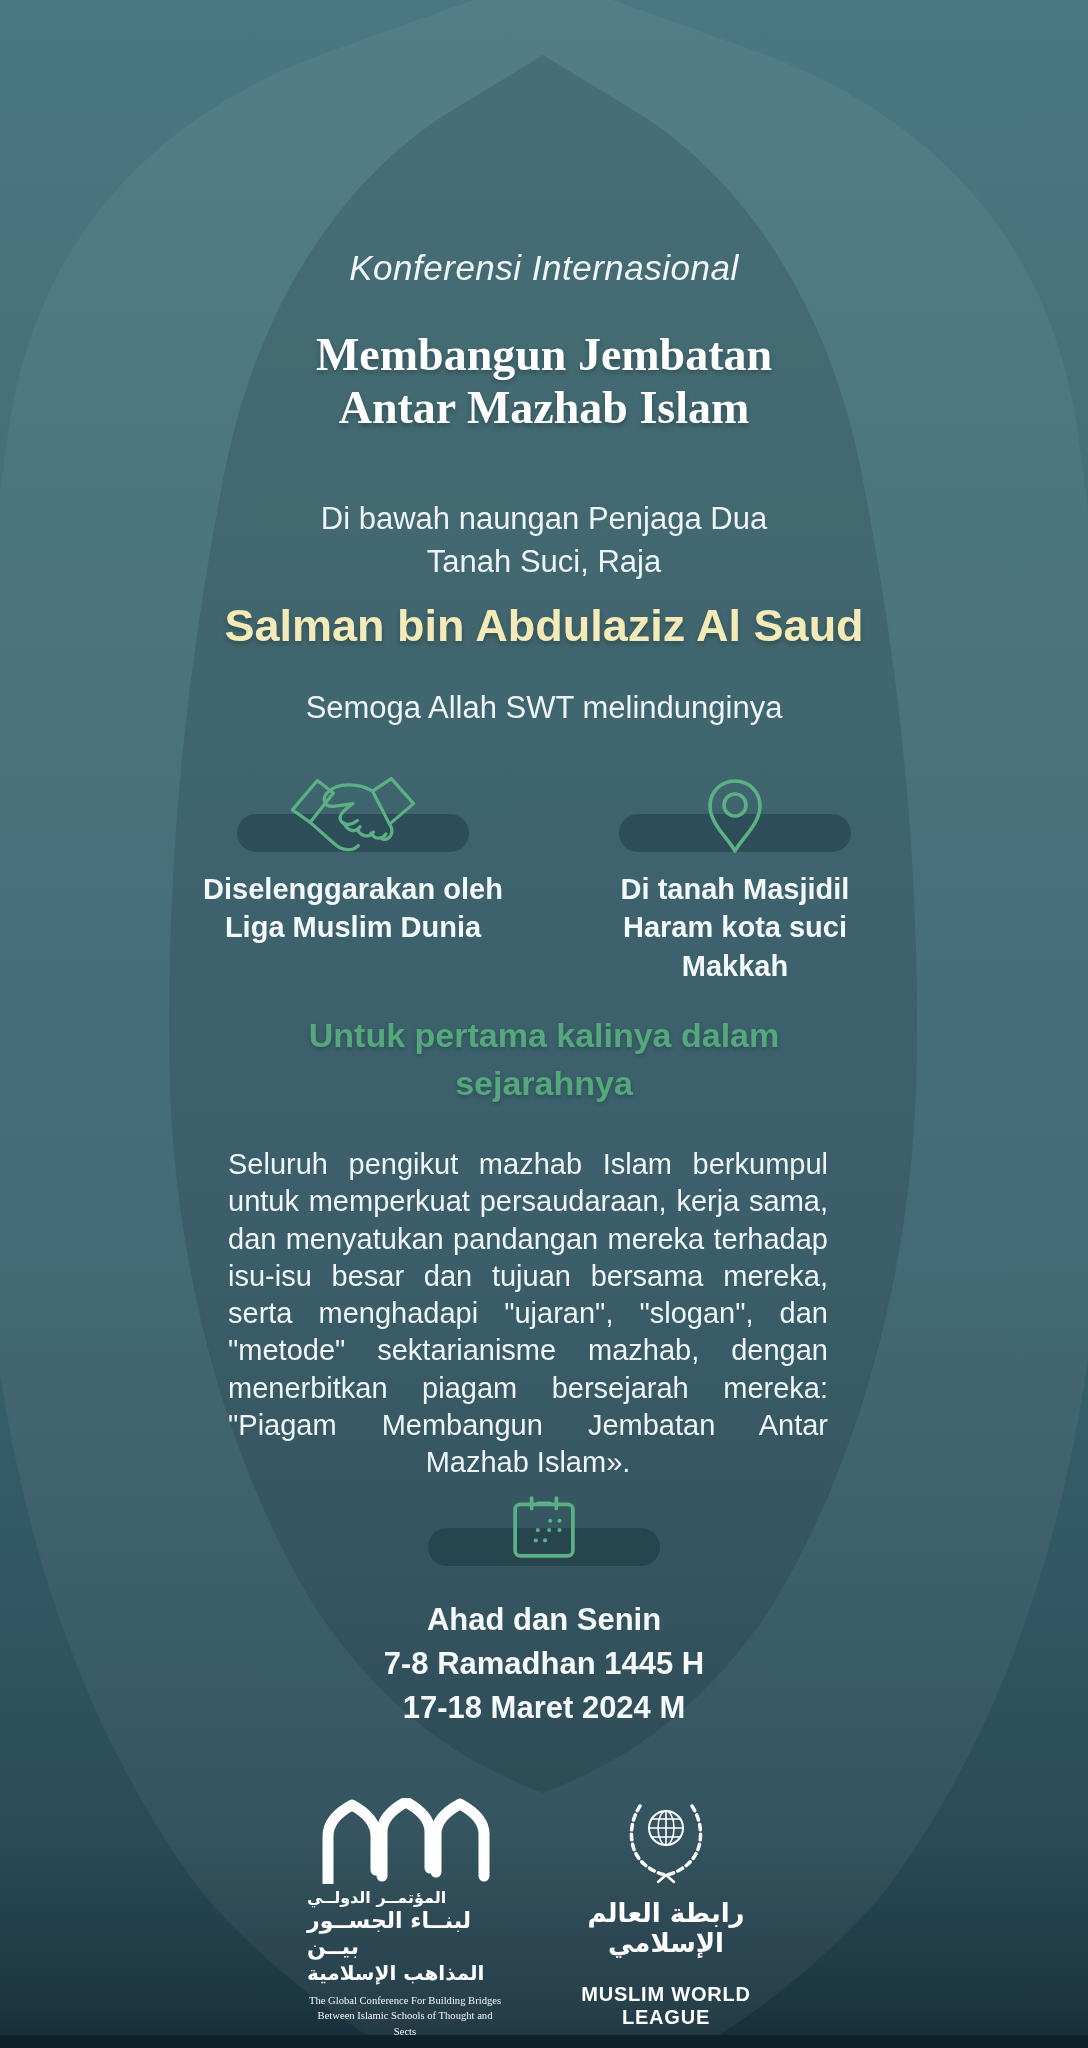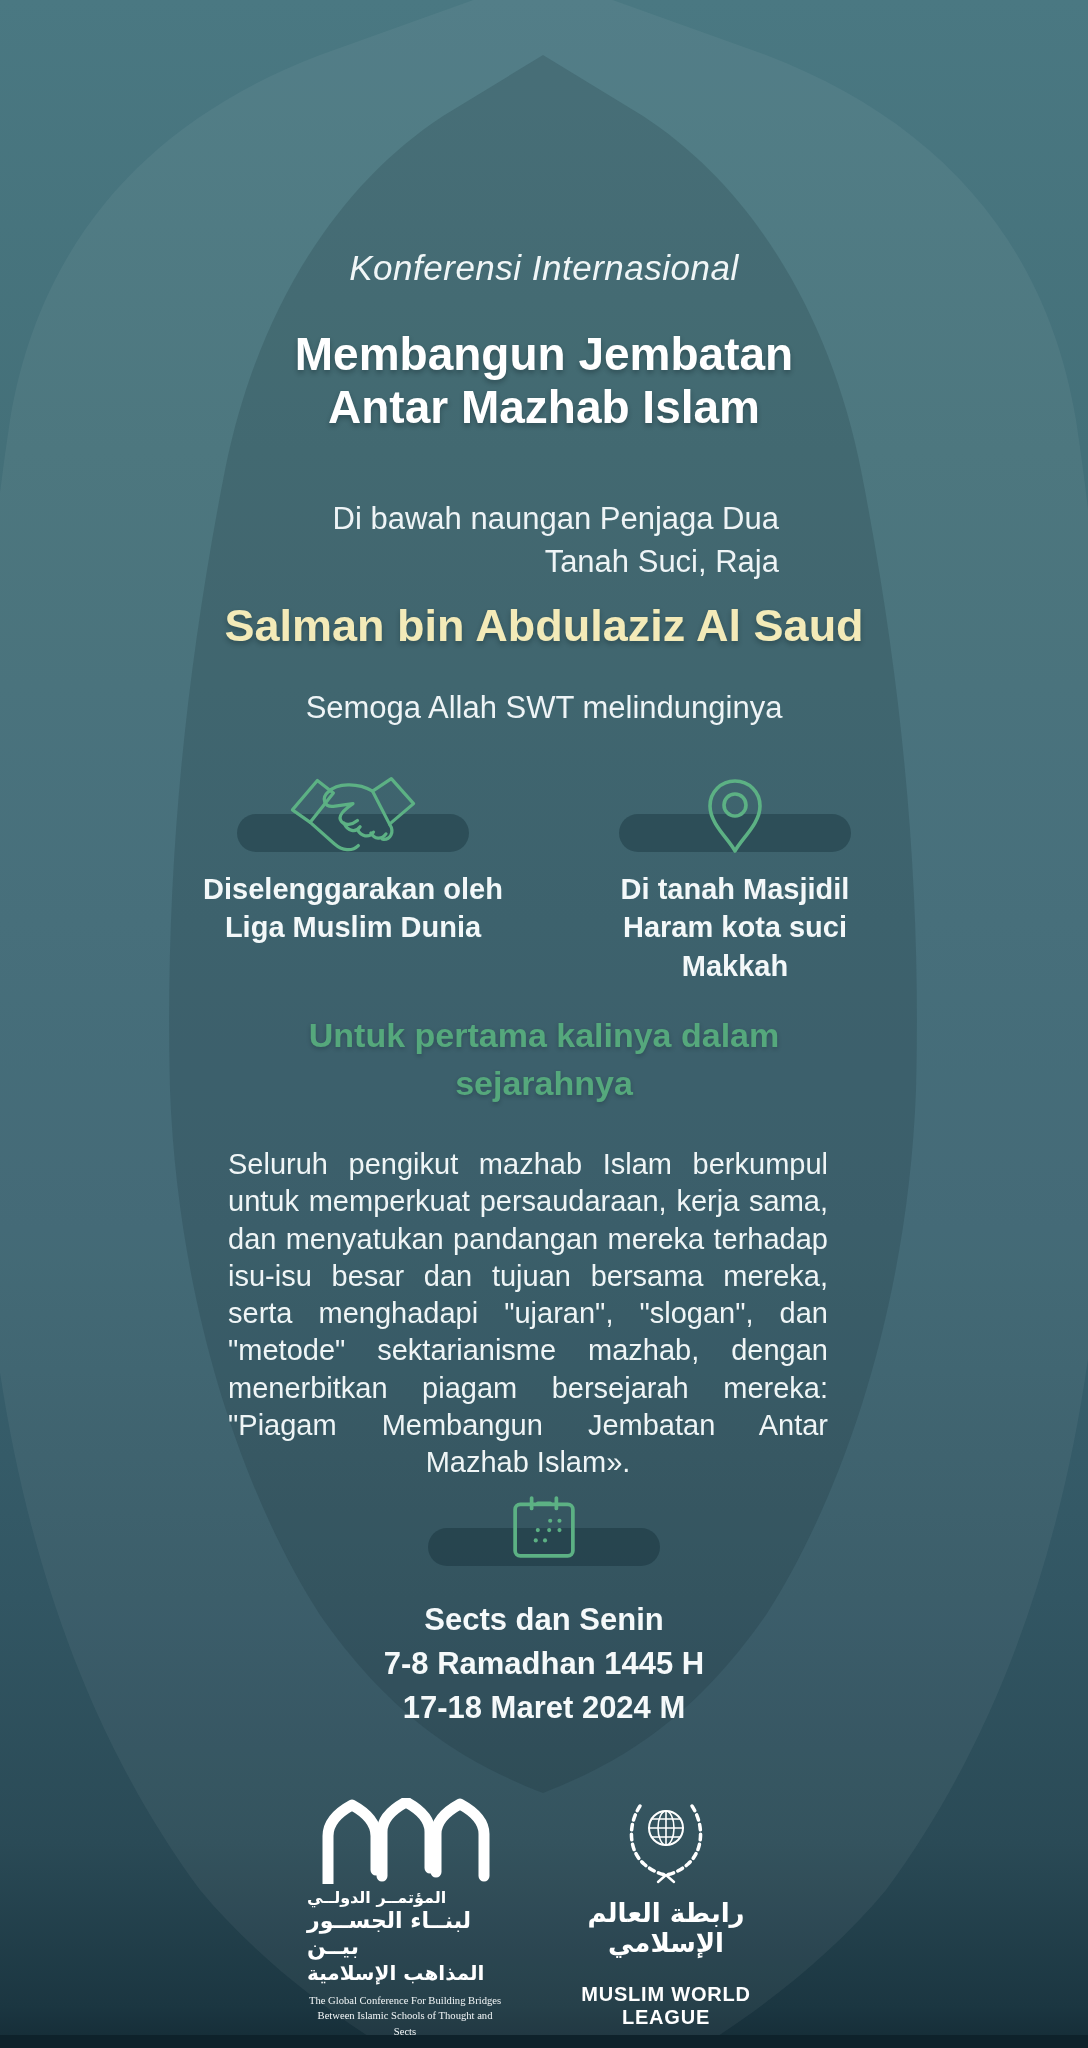--- a/index.html
+++ b/index.html
@@ -7,23 +7,23 @@
     position:relative;
     width:1088px;height:2048px;
     overflow:hidden;
     font-family:"Liberation Sans",sans-serif;
     background:linear-gradient(180deg,#4a7882 0%,#447079 22%,#3e6874 45%,#3a6370 60%,#32566 ​3 78%,#2a4a56 90%,#1b3641 98%,#142b35 100%);
     background:linear-gradient(180deg,#4a7882 0%,#447079 22%,#3e6874 45%,#3a6370 60%,#325663 78%,#2a4a56 90%,#1b3641 98%,#142b35 100%);
   }
   .bg-shapes{position:absolute;left:0;top:0;}
   .abs{position:absolute;left:0;right:0;text-align:center;color:#eef4f6;}
   .kicker{top:248px;font-size:35px;font-style:italic;font-weight:400;color:#f0f6f7;letter-spacing:.5px;}
-  .title{top:328px;font-size:46px;font-weight:700;line-height:1.16;color:#ffffff;text-shadow:0 3px 5px rgba(8,25,31,.32);}
+  .title{top:328px;font-size:46px;font-weight:700;line-height:1.16;color:#ffffff;text-shadow:0 3px 5px rgba(8,25,31,.32);font-family:Liberation Serif, serif;}
   .patron-intro{top:498px;font-size:31px;line-height:1.38;}
-  .patron-intro .inner{max-width:470px;margin:0 auto;text-align:right;}
+  .patron-intro .inner{max-width:470px;margin:0 auto;}
   .patron-name{top:600px;font-size:45px;font-weight:700;color:#f3eab8;text-shadow:0 3px 5px rgba(8,25,31,.3);}
   .blessing{top:690px;font-size:31px;}
   .features{top:768px;display:flex;justify-content:center;gap:66px;}
   .feature{width:316px;}
   .icon-stage{position:relative;height:102px;}
   .pill{position:absolute;left:50%;transform:translateX(-50%);top:46px;width:232px;height:38px;border-radius:19px;background:rgba(10,35,44,.32);}
   .pill.cal{top:32px;}
   .icon-stage svg{position:absolute;left:50%;transform:translateX(-50%);}
   .caption{font-size:29px;font-weight:600;line-height:1.32;color:#f3f8f9;}
   .highlight{top:1012px;font-size:34px;font-weight:700;color:#55a87c;line-height:1.4;text-shadow:0 2px 4px rgba(8,25,31,.25);}
@@ -119,21 +119,21 @@
             <circle cx="37" cy="33" r="2"></circle>
             <circle cx="47" cy="33" r="2"></circle>
           <circle cx="24" cy="43" r="2"></circle>
             <circle cx="33" cy="43" r="2"></circle>
         </g>
       </svg>
     </div>
   </div>
 
   <div class="abs dates">
-    <div>Sects dan Senin</div>
+    <div>Ahad dan Senin</div>
     <div>7-8 Ramadhan 1445 H</div>
     <div>17-18 Maret 2024 M</div>
   </div>
 
   <div class="abs logos">
     <div class="logo-conf">
       <svg width="170" height="86" viewBox="0 0 170 86" style="display:block;margin:0 auto;">
         <path class="wh" stroke-width="11" d="M8,86 L8,38 Q8,20 32,7 Q56,20 56,38 L56,72"></path>
         <path class="wh" stroke-width="11" d="M62,78 L62,34 Q62,17 86,4 Q110,17 110,34 L110,70"></path>
         <path class="wh" stroke-width="11" d="M116,74 L116,36 Q116,19 140,6 Q164,19 164,36 L164,78"></path>

